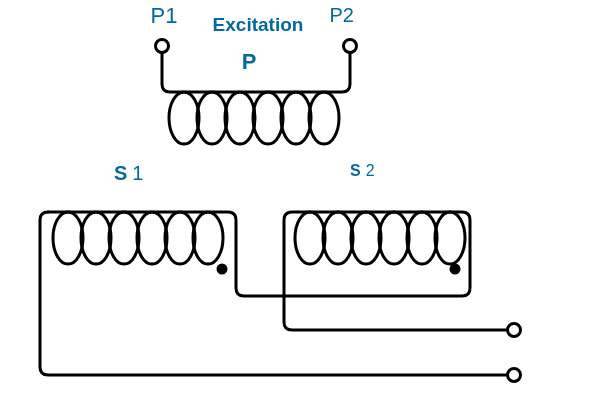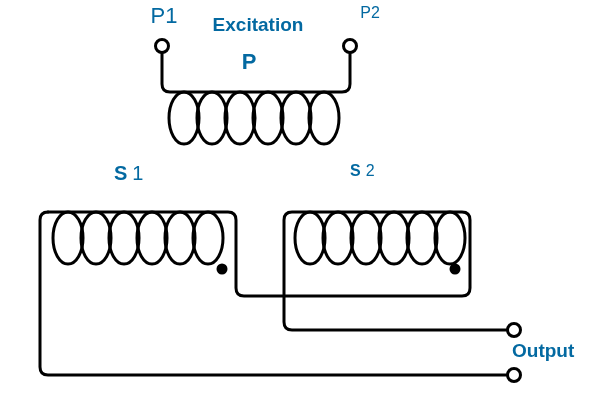--- a/index.html
+++ b/index.html
@@ -9,21 +9,21 @@
     background:#ffffff;
     font-family:"Liberation Sans", sans-serif;
     color:#0369a1;
     overflow:hidden;
   }
   .diagram-svg { position:absolute; left:0; top:0; }
   .lbl { position:absolute; line-height:1.1; white-space:nowrap; }
   .b { font-weight:700; }
   .lbl-p1   { left:144px; top:4px;   width:40px;  text-align:center; font-size:22px; }
   .lbl-exc  { left:193px; top:7px;   width:130px; text-align:center; font-size:19px; font-weight:700;margin-top:8px; }
-  .lbl-p2   { left:350px; top:4px;   width:40px;  text-align:center; font-size:16px; }
+  .lbl-p2   { left:314px; top:4px;   width:40px;  text-align:right; font-size:20px; }
   .lbl-p    { left:233px; top:50px;  width:32px;  text-align:center; font-size:22px; font-weight:700; }
   .lbl-s1   { left:114px; top:162px; font-size:20px; }
   .lbl-s2   { left:350px; top:162px; font-size:16px; }
   .coil-num { font-weight:400; margin-left:5px; }
   .lbl-out  { left:512px; top:341px; font-size:19px; font-weight:700; }
 </style>
 </head>
 <body>
 
 <div class="canvas">
@@ -87,15 +87,14 @@
   <div class="lbl lbl-p">P</div>
 
   <div class="lbl lbl-s1">
     <span class="b">S</span><span class="coil-num">1</span>
   </div>
 
   <div class="lbl lbl-s2">
     <span class="b">S</span><span class="coil-num">2</span>
   </div>
 
-  <div class="lbl lbl-out">Output</div>
 
 </div>
 
 </body></html>

